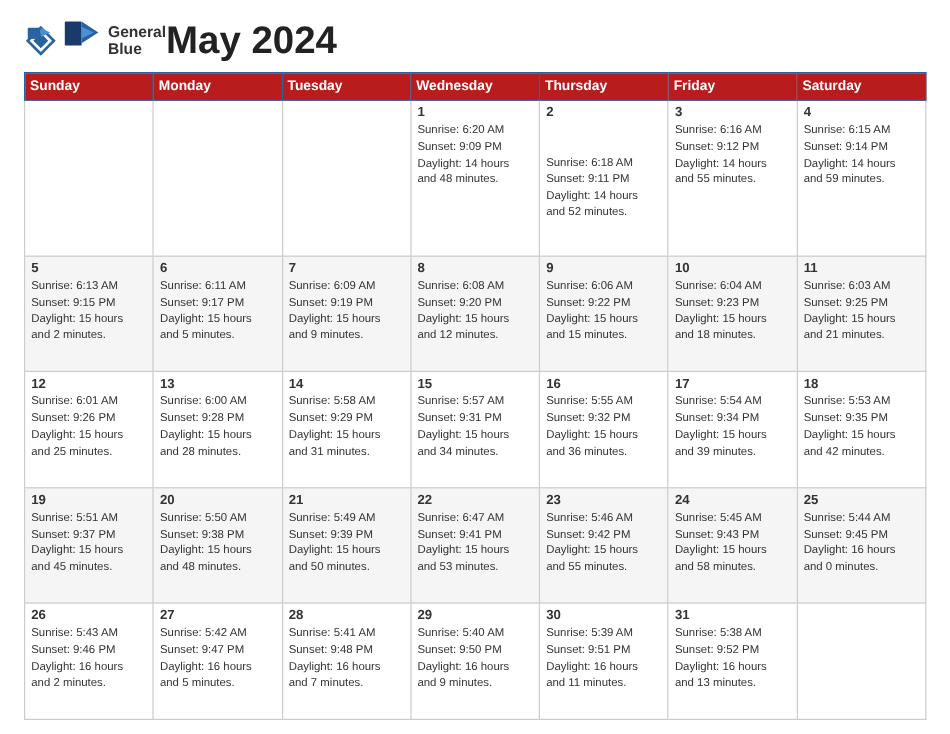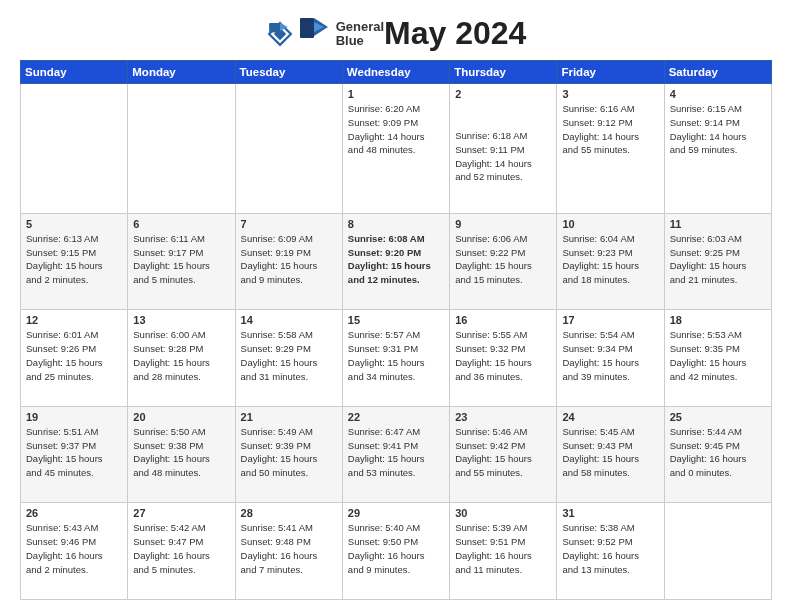--- a/index.html
+++ b/index.html
@@ -12,21 +12,21 @@
     }
     .page {
       width: 792px;
       height: 612px;
       padding: 16px 20px 12px 20px;
       display: flex;
       flex-direction: column;
     }
     .header {
       display: flex;
-      justify-content: center;
+      justify-content: flex-start;
       align-items: flex-start;
       margin-bottom: 8px;
     }
     .logo {
       display: flex;
       align-items: center;
       gap: 4px;
     }
     .logo-text {
       display: flex;
@@ -54,21 +54,21 @@
       font-size: 14px;
       color: #444;
     }
     .calendar {
       width: 100%;
       border-collapse: collapse;
       flex: 1;
       table-layout: fixed;
     }
     .calendar thead tr th {
-      background-color: #1d4ed8;
+      background-color: #b91c1c;
       color: #fff;
       font-size: 11.5px;
       font-weight: bold;
       padding: 5px 4px;
       text-align: left;
       border: 1px solid #2962a0;
     }
     .calendar tbody tr td {
       border: 1px solid #ccc;
       vertical-align: top;
@@ -193,21 +193,21 @@
           </td>
           <td>
             <span class="day-number">7</span>
             <div class="day-info" style="white-space: pre-line;">Sunrise: 6:09 AM
 Sunset: 9:19 PM
 Daylight: 15 hours
 and 9 minutes.</div>
           </td>
           <td>
             <span class="day-number">8</span>
-            <div class="day-info" style="white-space: pre-line; font-weight: bold;">Sunrise: 6:08 AM
+            <div class="day-info" style="white-space: pre-line;">Sunrise: 6:08 AM
 Sunset: 9:20 PM
 Daylight: 15 hours
 and 12 minutes.</div>
           </td>
           <td>
             <span class="day-number">9</span>
             <div class="day-info" style="white-space: pre-line;">Sunrise: 6:06 AM
 Sunset: 9:22 PM
 Daylight: 15 hours
 and 15 minutes.</div>

